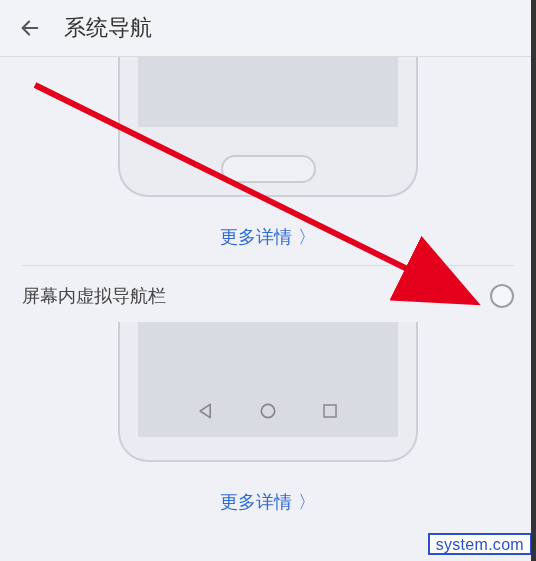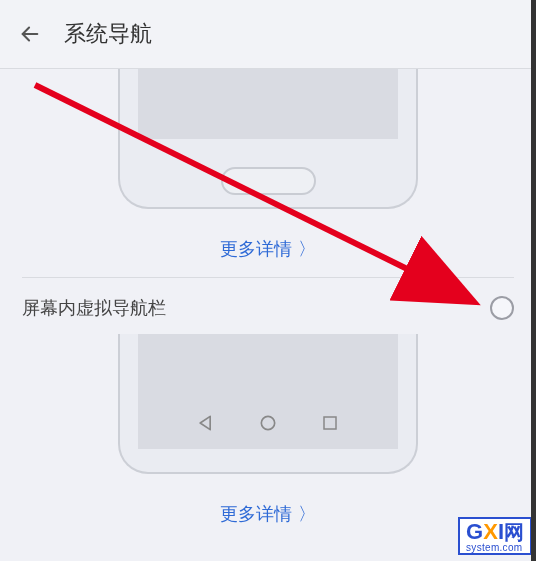--- a/index.html
+++ b/index.html
@@ -5,21 +5,21 @@
   * { margin: 0; padding: 0; box-sizing: border-box; }
   body {
     width: 536px;
     height: 561px;
     background: #f0f1f6;
     font-family: -apple-system, "Helvetica Neue", Arial, sans-serif;
     position: relative;
     overflow: hidden;
   }
   .header {
-    height: 68px;
+    height: 56px;
     display: flex;
     align-items: center;
     padding: 0 16px;
     background: #f2f3f7;
   }
   .back-arrow {
     width: 28px;
     height: 28px;
     display: flex;
     align-items: center;
@@ -128,21 +128,21 @@
   }
   .watermark .logo {
     font-size: 22px;
     font-weight: bold;
   }
   .watermark .logo .g { color: #2a4fd0; }
   .watermark .logo .x { color: #ff9800; }
   .watermark .logo .i { color: #2a4fd0; }
   .watermark .logo .cn { color: #2a4fd0; font-size: 20px; }
   .watermark .url {
-    font-size: 10px;
+    font-size: 16px;
     color: #2a4fd0;
     letter-spacing: 0.3px;
   }
   .right-shadow {
     position: absolute;
     top: 0;
     right: 0;
     width: 5px;
     height: 100%;
     background: #333;
@@ -213,19 +213,16 @@
 <svg class="arrow-overlay" width="536" height="561">
   <defs>
     <marker id="ahead" markerWidth="14" markerHeight="12" refX="12" refY="6" orient="auto">
       <polygon points="0,0 14,6 0,12" fill="#e4001d"></polygon>
     </marker>
   </defs>
   <line x1="35" y1="85" x2="470" y2="300" stroke="#e4001d" stroke-width="6" marker-end="url(#ahead)"></line>
 </svg>
 
 <div class="watermark">
-  <div class="logo">
-    <span class="g">G</span><span class="x">X</span><span class="i">I</span><span class="cn">网</span>
-  </div>
   <div class="url">system.com</div>
 </div>
 
 <div class="right-shadow"></div>
 
 </body></html>

